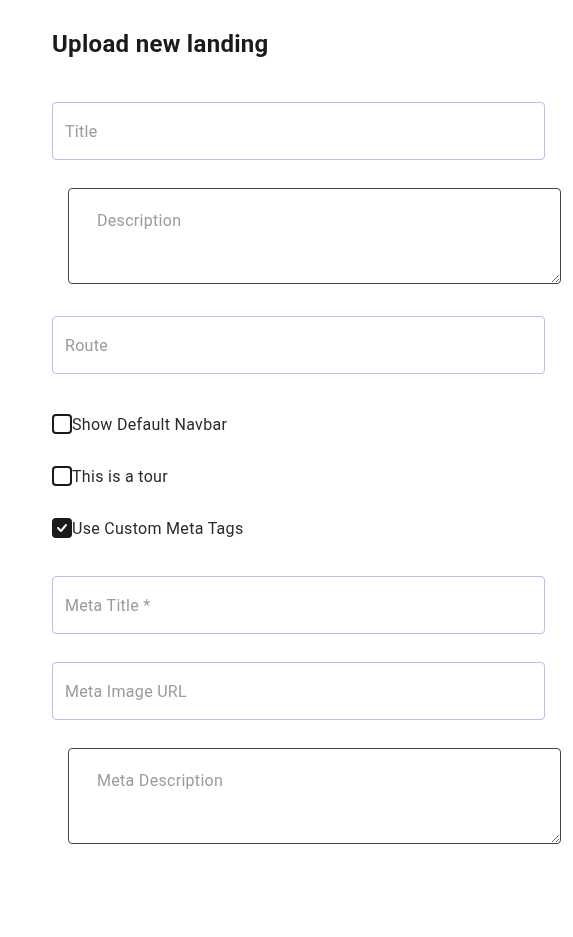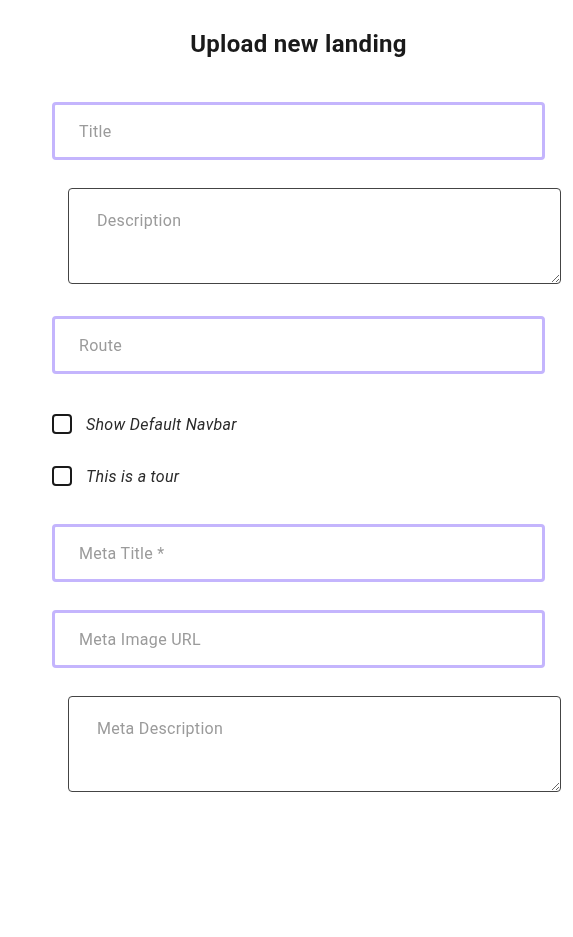--- a/index.html
+++ b/index.html
@@ -10,33 +10,32 @@
     body {
       font-family: -apple-system, BlinkMacSystemFont, "Segoe UI", Roboto, Helvetica, Arial, sans-serif;
       background: #ffffff;
       width: 573px;
       padding: 30px 28px 40px 52px;
     }
     .page-title {
       font-size: 24px;
       font-weight: 700;
       color: #1a1a1a;
-      text-align: center;
       margin-bottom: 44px;
       letter-spacing: 0.3px;
     }
     .form-group {
       margin-bottom: 28px;
     }
     .text-input {
       width: 100%;
       height: 58px;
-      border: 3px solid #c4b5fd;
+      border: 1px solid #c4b5fd;
       border-radius: 4px;
-      padding: 0 24px;
+      padding: 0 12px;
       font-size: 16px;
       color: #333;
       background: #fff;
       outline: none;
       font-family: inherit;
     }
     .text-input::placeholder {
       color: #9b9b9b;
       font-size: 16px;
       letter-spacing: 0.3px;
@@ -56,23 +55,21 @@
       margin-left: 16px;
     }
     .textarea-input::placeholder {
       color: #9b9b9b;
       font-size: 16px;
       letter-spacing: 0.3px;
     }
     .checkbox-group {
       display: flex;
       align-items: center;
-      gap: 14px;
       margin-bottom: 32px;
-      font-style: italic;
     }
     .checkbox {
       width: 20px;
       height: 20px;
       border: 2px solid #1a1a1a;
       border-radius: 4px;
       background: #fff;
       cursor: pointer;
       display: flex;
       align-items: center;
@@ -129,20 +126,28 @@
   </div>
 
 
   <div class="checkbox-group">
     <div class="checkbox">
       
     </div>
     <span class="checkbox-label">This is a tour</span>
   </div>
 
+  <div class="checkbox-group">
+    <div class="checkbox checked">
+      <svg viewBox="0 0 12 12" fill="none">
+          <path d="M2 6L5 9L10 3" stroke="white" stroke-width="2" stroke-linecap="round" stroke-linejoin="round"></path>
+        </svg>
+    </div>
+    <span class="checkbox-label">Use Custom Meta Tags</span>
+  </div>
 </div>
 
 <div class="meta-section">
   <div class="form-group">
     <input type="text" class="text-input" placeholder="Meta Title *" style="">
   </div>
 
   <div class="form-group">
     <input type="text" class="text-input" placeholder="Meta Image URL" style="">
   </div>

